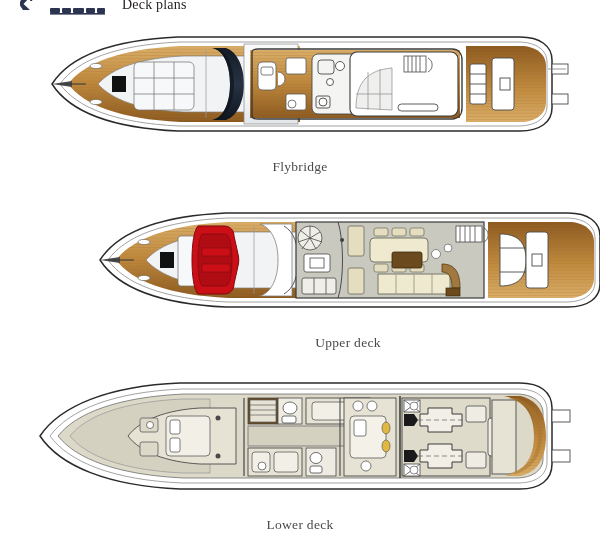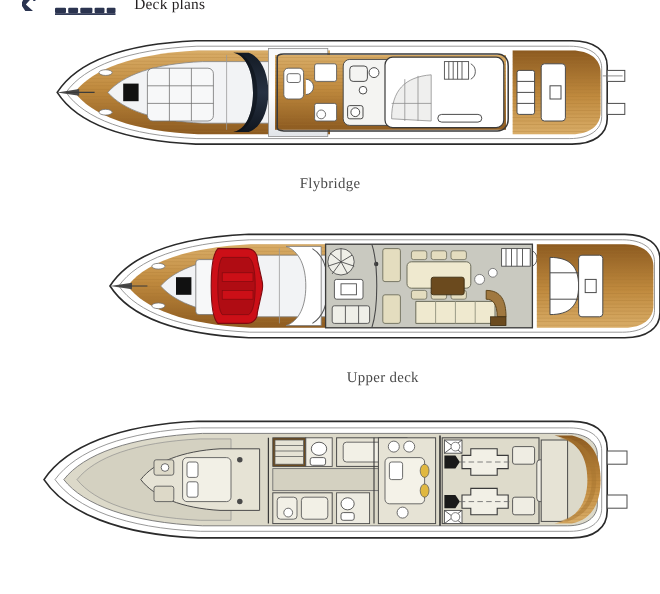--- a/index.html
+++ b/index.html
@@ -464,15 +464,16 @@
                  L516 108 C534 102 542 88 542 70 C542 52 534 38 516 32 Z" fill="#a8762f" opacity="0.5"></path>
         <path d="M504 30 C524 34 534 48 534 70 C534 92 524 106 504 110
                  L520 110 C538 106 546 92 546 70 C546 48 538 34 520 30 Z" fill="url(#plankH)"></path>
 
         <g stroke="#4a4a4a" stroke-width="0.9" fill="#ffffff">
           <rect x="552" y="44" width="18" height="12"></rect>
           <rect x="552" y="84" width="18" height="12"></rect>
         </g>
       </svg>
     </div>
+    <div class="deck-caption">Lower deck</div>
   </div>
 
 </div>
 
 </body></html>

